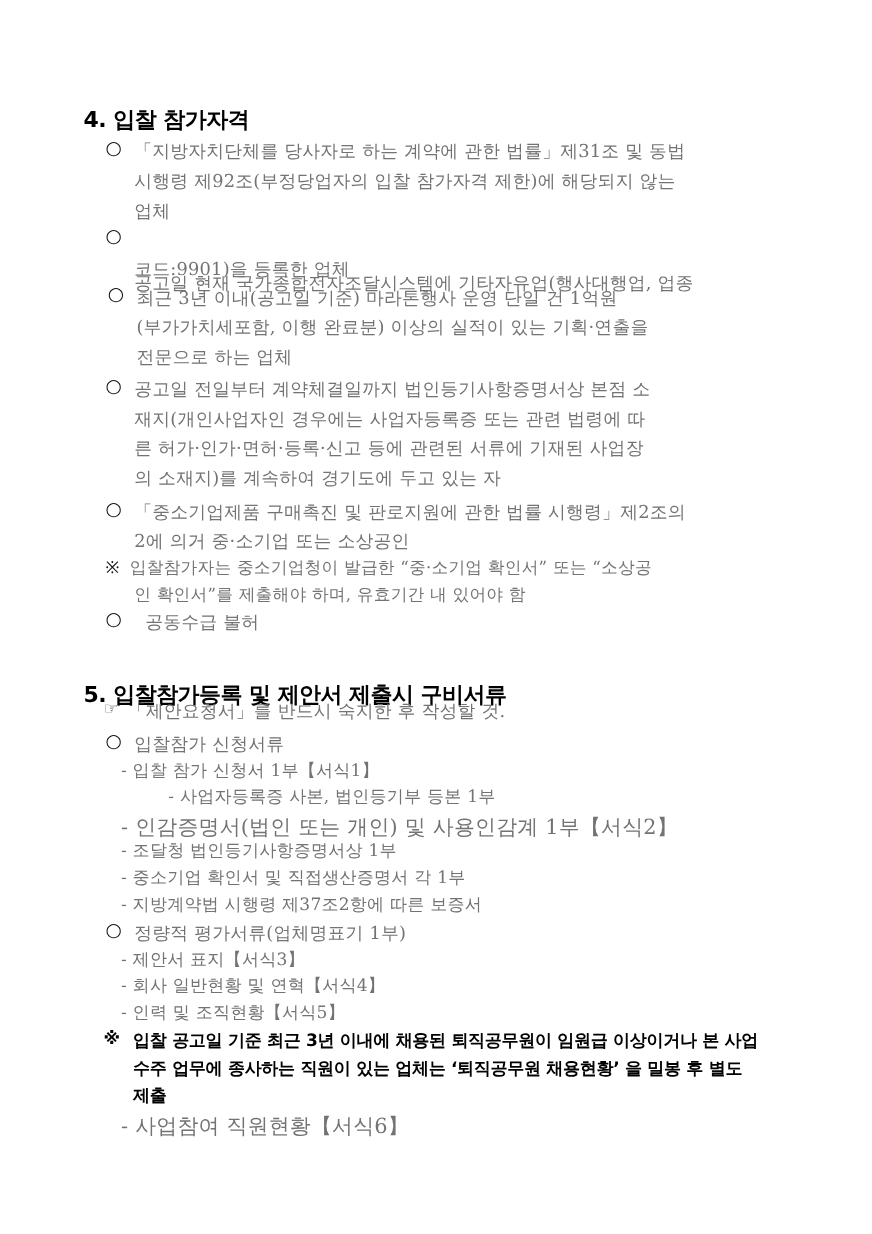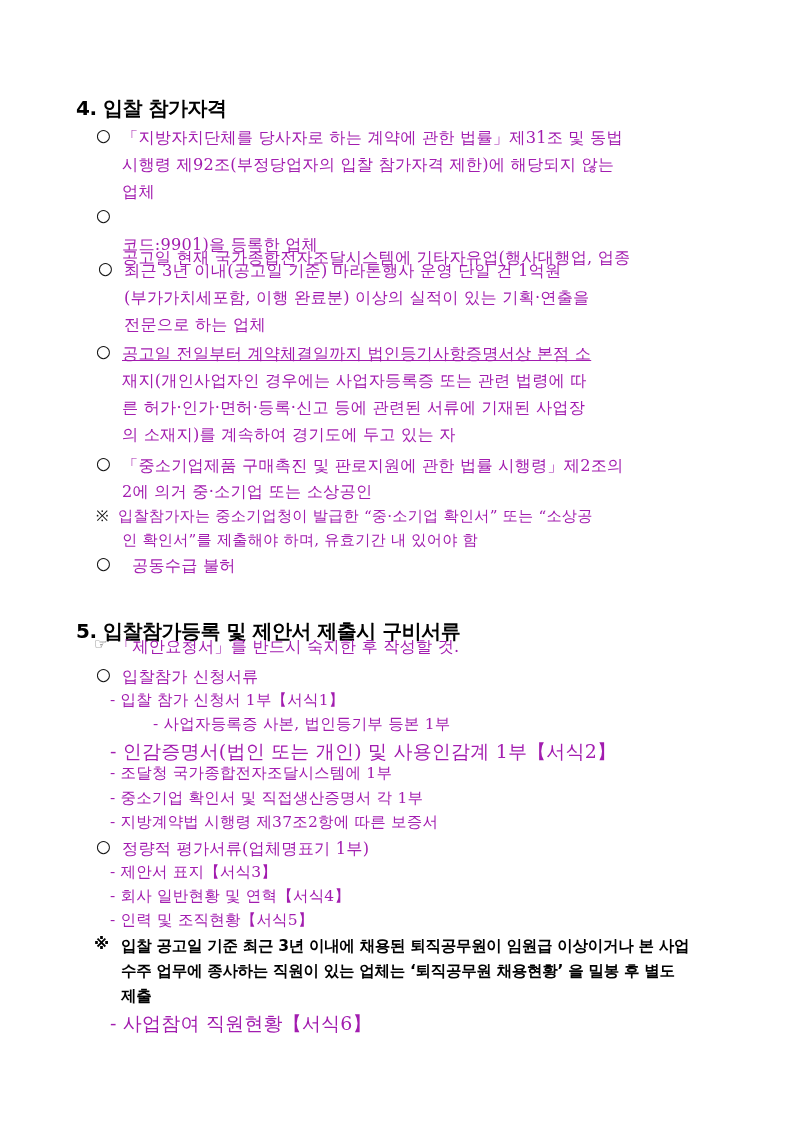--- a/index.html
+++ b/index.html
@@ -1,21 +1,21 @@
 <!DOCTYPE html>
 <html><head>
 <meta charset="utf-8">
 <style>
   html, body { margin:0; padding:0; background:#ffffff; }
   body { width:793px; height:1122px; position:relative; overflow:hidden;
          font-family:"DejaVu Serif", "Liberation Serif", serif; color:#111; }
   .page { position:absolute; left:16px; top:0; width:793px; height:842px; }
   .h { position:absolute; left:60px; font-family:"DejaVu Sans","Liberation Sans",sans-serif;
        font-weight:bold; font-size:20px; letter-spacing:-0.5px; color:#000; white-space:nowrap; }
-  .ln { position:absolute; font-size:16.2px; white-space:nowrap; color:#a21caf; letter-spacing:0.2px; }
+  .ln { position:absolute; font-size:16.2px; white-space:nowrap; color:#737373; letter-spacing:0.2px; }
   .bul { position:absolute; font-size:17px; color:#111; }
   .bold { font-family:"DejaVu Sans","Liberation Sans",sans-serif; font-weight:bold; font-size:15.5px; letter-spacing:-0.3px; color:#000; }
 </style>
 </head>
 <body>
 
 <div class="page">
 
   <div class="h" style="top:95px;">4. 입찰 참가자격</div>
 
@@ -34,21 +34,21 @@
 
   <div>
     <span class="bul" style="left:82px;top:258px;">○</span>
     <div class="ln" style="left:108px;top:260px;">최근 3년 이내(공고일 기준) 마라톤행사 운영 단일 건 1억원</div>
     <div class="ln" style="left:108px;top:287px;">(부가가치세포함, 이행 완료분) 이상의 실적이 있는 기획·연출을</div>
     <div class="ln" style="left:108px;top:314px;">전문으로 하는 업체</div>
   </div>
 
   <div>
     <span class="bul" style="left:80px;top:341px;">○</span>
-    <div class="ln" style="left:106px;top:343px;text-decoration:underline;">공고일 전일부터 계약체결일까지 법인등기사항증명서상 본점 소</div>
+    <div class="ln" style="left:106px;top:343px;">공고일 전일부터 계약체결일까지 법인등기사항증명서상 본점 소</div>
     <div class="ln" style="left:106px;top:370px;">재지(개인사업자인 경우에는 사업자등록증 또는 관련 법령에 따</div>
     <div class="ln" style="left:106px;top:397px;">른 허가·인가·면허·등록·신고 등에 관련된 서류에 기재된 사업장</div>
     <div class="ln" style="left:106px;top:424px;">의 소재지)를 계속하여 경기도에 두고 있는 자</div>
   </div>
 
   <div>
     <span class="bul" style="left:80px;top:453px;">○</span>
     <div class="ln" style="left:106px;top:455px;">「중소기업제품 구매촉진 및 판로지원에 관한 법률 시행령」제2조의</div>
     <div class="ln" style="left:106px;top:481px;">2에 의거 중·소기업 또는 소상공인</div>
   </div>
@@ -70,21 +70,21 @@
     <span class="bul" style="left:78px;top:635px;font-size:15px;color:#555;">☞</span>
     <div class="ln" style="left:100px;top:636px;">「제안요청서」를 반드시 숙지한 후 작성할 것.</div>
   </div>
 
   <div>
     <span class="bul" style="left:80px;top:664px;">○</span>
     <div class="ln" style="left:106px;top:666px;">입찰참가 신청서류</div>
     <div class="ln" style="left:94px;top:690px;font-size:15.5px;">- 입찰 참가 신청서 1부【서식1】</div>
     <div class="ln" style="left:94px;top:714px;font-size:15.5px;margin-left:43px;">- 사업자등록증 사본, 법인등기부 등본 1부</div>
     <div class="ln" style="left:94px;top:739px;font-size:19px;">- 인감증명서(법인 또는 개인) 및 사용인감계 1부【서식2】</div>
-    <div class="ln" style="left:94px;top:763px;font-size:15.5px;">- 조달청 국가종합전자조달시스템에 1부</div>
+    <div class="ln" style="left:94px;top:763px;font-size:15.5px;">- 조달청 법인등기사항증명서상 1부</div>
     <div class="ln" style="left:94px;top:788px;font-size:15.5px;">- 중소기업 확인서 및 직접생산증명서 각 1부</div>
     <div class="ln" style="left:94px;top:812px;font-size:15.5px;">- 지방계약법 시행령 제37조2항에 따른 보증서</div>
   </div>
 
   <div>
     <span class="bul" style="left:80px;top:836px;">○</span>
     <div class="ln" style="left:106px;top:838px;">정량적 평가서류(업체명표기 1부)</div>
     <div class="ln" style="left:94px;top:862px;font-size:15.5px;">- 제안서 표지【서식3】</div>
     <div class="ln" style="left:94px;top:886px;font-size:15.5px;">- 회사 일반현황 및 연혁【서식4】</div>
     <div class="ln" style="left:94px;top:910px;font-size:15.5px;">- 인력 및 조직현황【서식5】</div>

